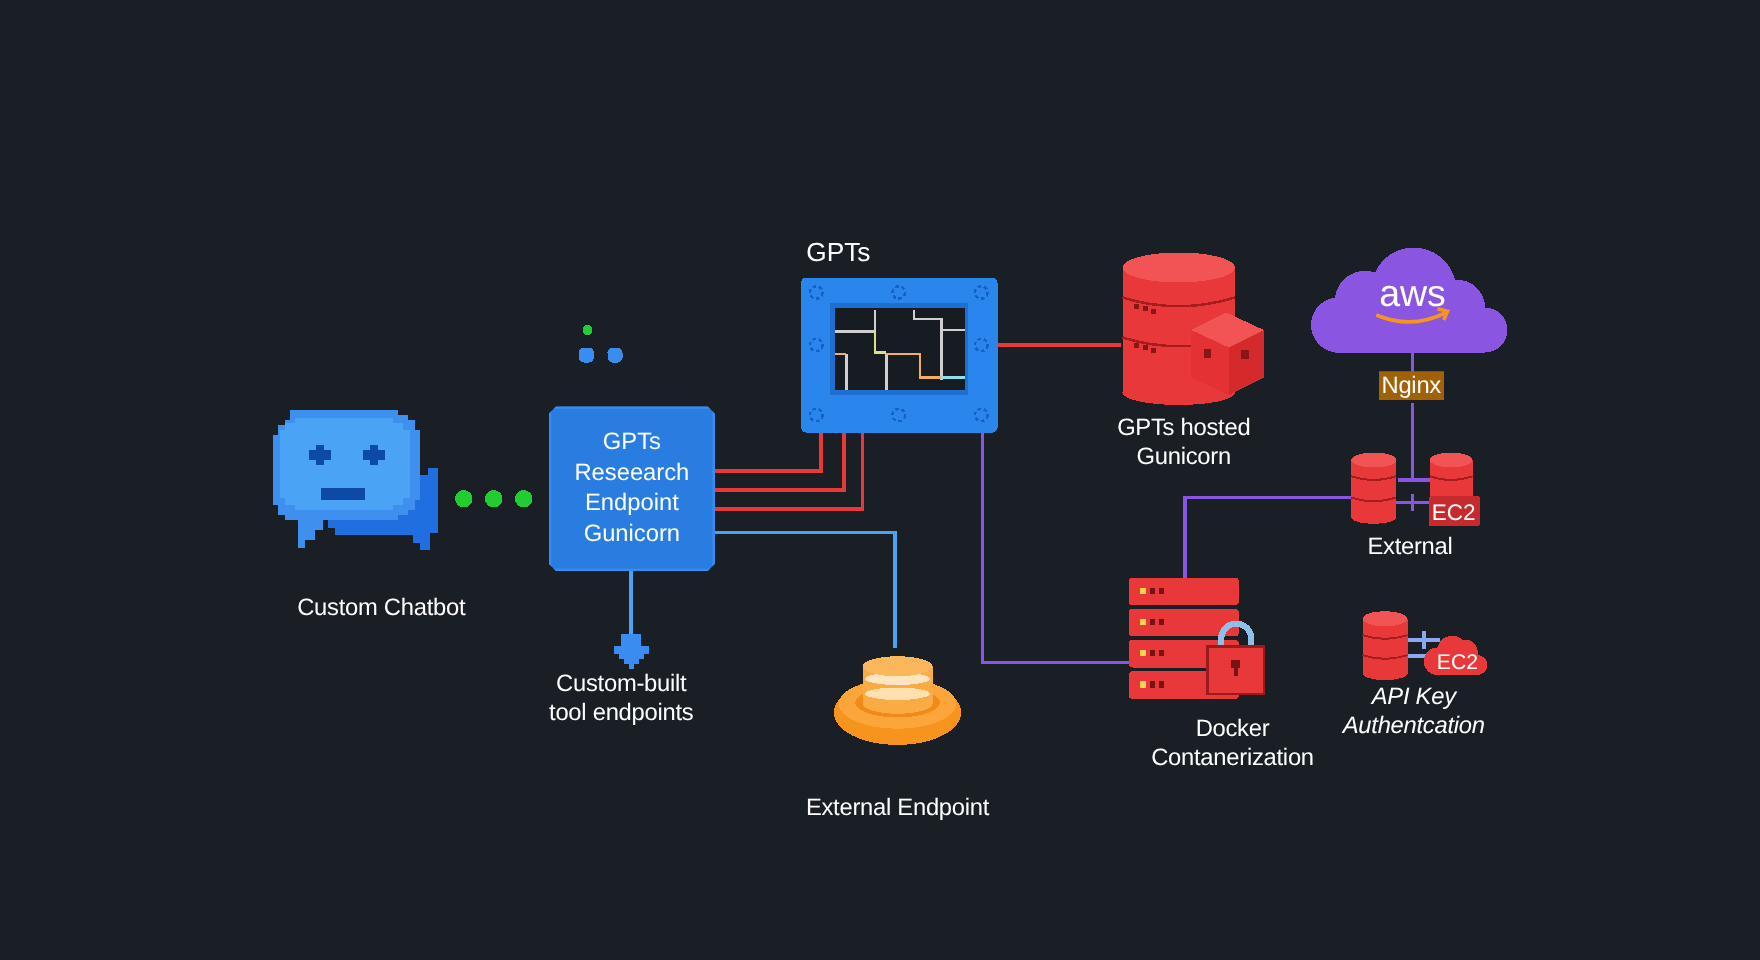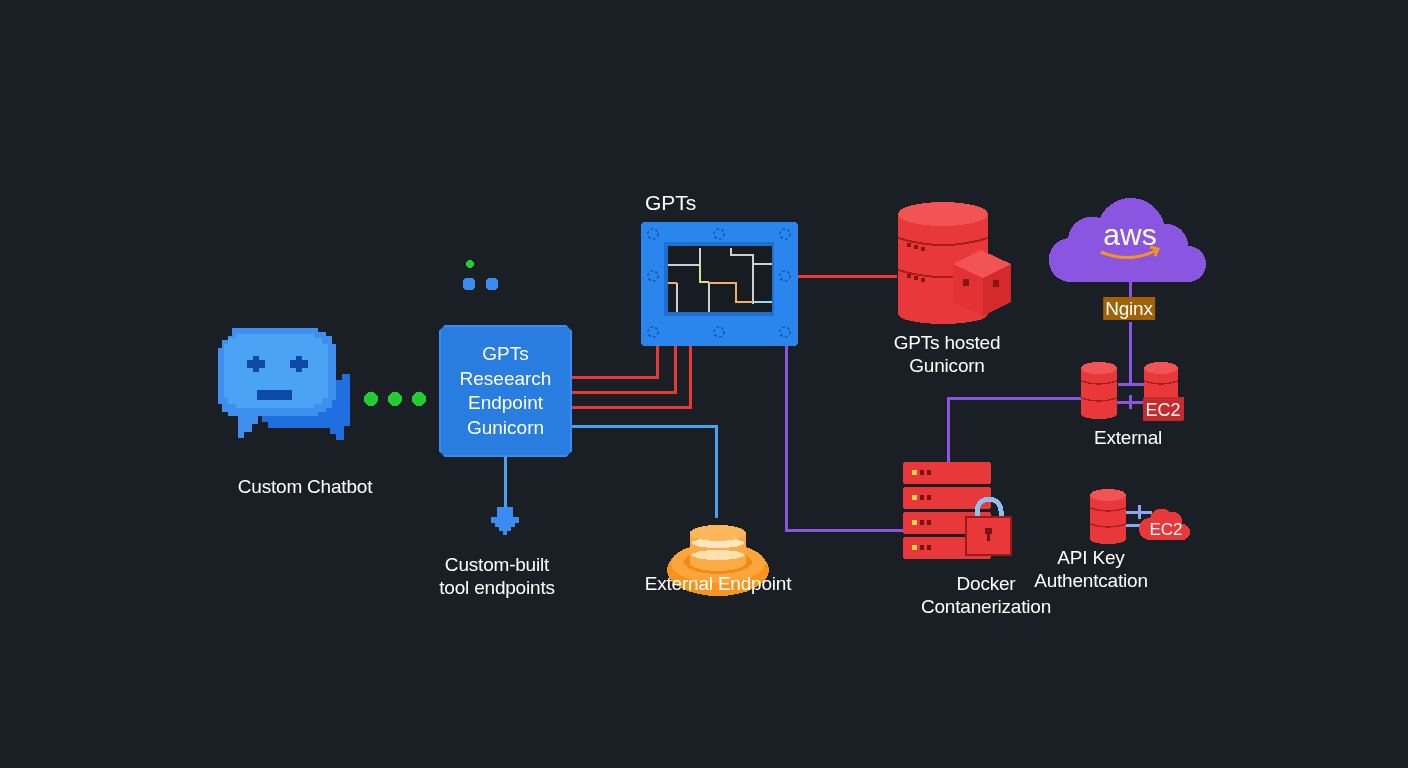--- a/index.html
+++ b/index.html
@@ -193,37 +193,37 @@
   <span>GPTs</span>
   <span>Reseearch</span>
   <span>Endpoint</span>
   <span>Gunicorn</span>
 </div>
 
 <div class="gpts-title">GPTs</div>
 
 <div class="lbl" style="left:277px; top:475px;margin-left:28px;">Custom Chatbot</div>
 
-<div class="lbl" style="left:497px; top:553px;">
+<div class="lbl" style="left:497px; top:536px;">
   <div>Custom-built</div>
   <div>tool endpoints</div>
 </div>
 
-<div class="lbl" style="left:718px; top:572px;">External Endpoint</div>
+<div class="lbl" style="left:718px; top:635px;">External Endpoint</div>
 
 <div class="lbl" style="left:947px; top:331px;">
   <div>GPTs hosted</div>
   <div>Gunicorn</div>
 </div>
 
 <div class="lbl" style="left:949px; top:572px;margin-left:37px;">
   <div>Docker</div>
   <div>Contanerization</div>
 </div>
 
 <div class="lbl" style="left:1129px; top:297px; background:#a16207; padding:0 2px;">Nginx</div>
 
 <div class="lbl" style="left:1128px; top:426px;">External</div>
 
-<div class="lbl" style="left:1091px; top:546px;">
+<div class="lbl" style="left:1131px; top:546px;font-style:italic;">
   <div>API Key</div>
   <div>Authentcation</div>
 </div>
 
 </body></html>

